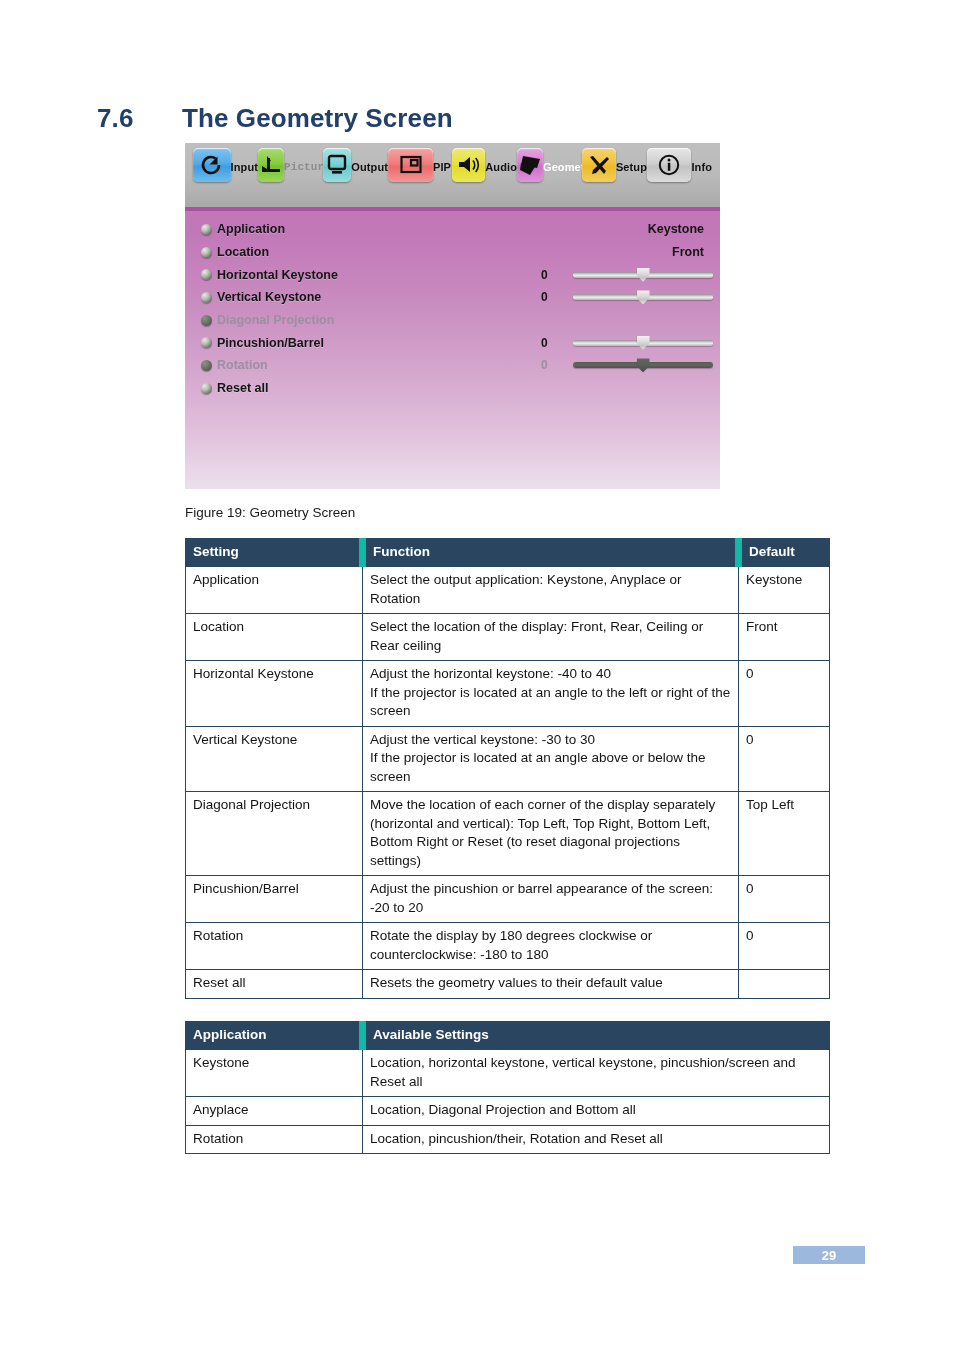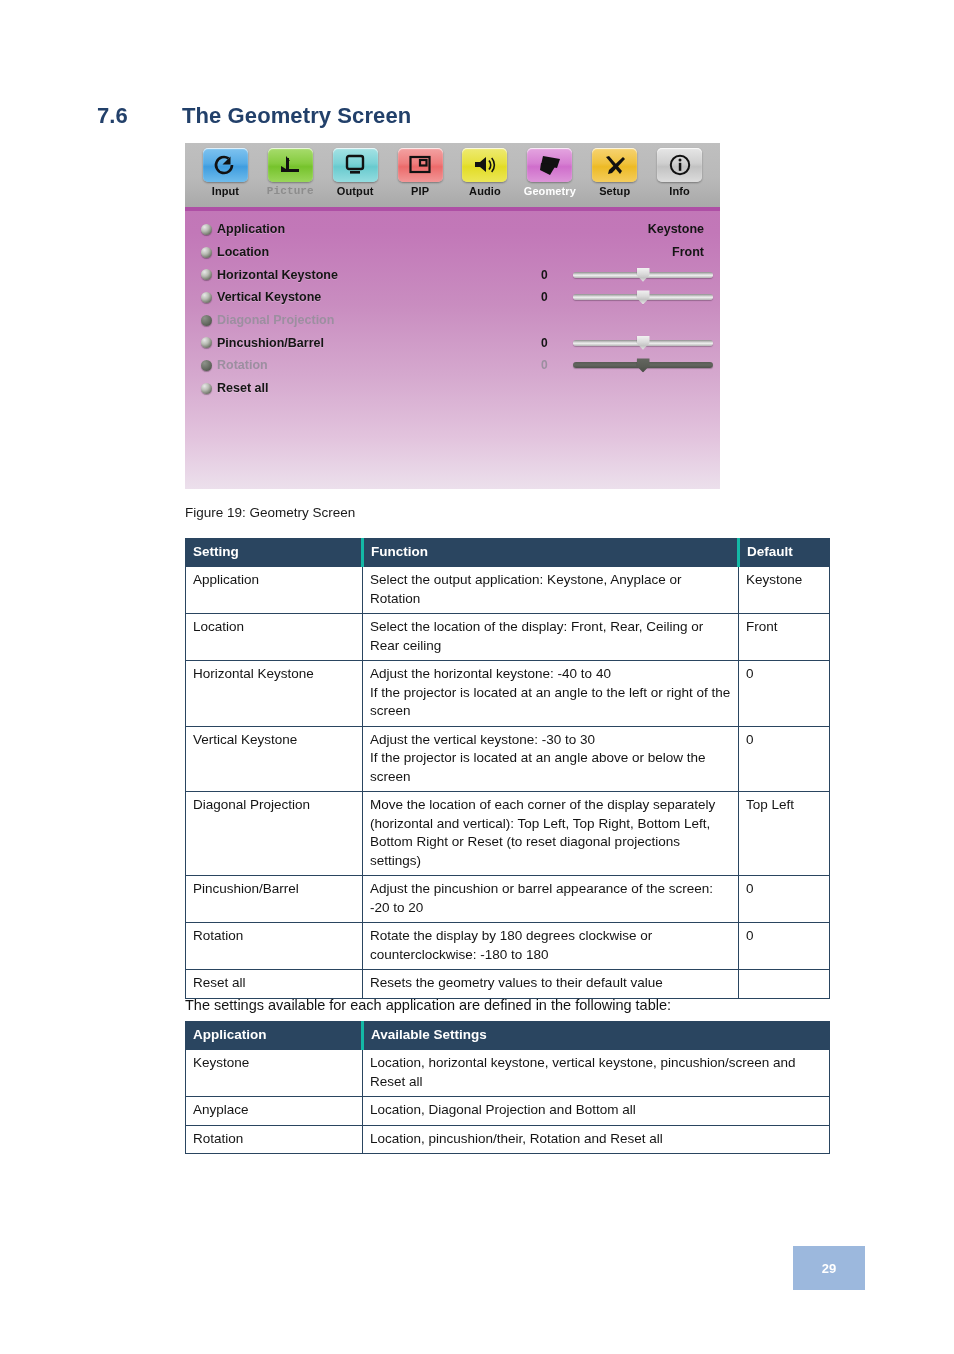--- a/index.html
+++ b/index.html
@@ -19,21 +19,21 @@
 
   
   .heading {
     position: absolute;
     left: 97px;
     top: 103px;
     display: flex;
     align-items: baseline;
     color: #22406a;
     font-weight: bold;
-    font-size: 22px;
+    font-size: 26px;
     letter-spacing: 0.1px;
   }
   .heading .num { width: 85px; display: block; }
   .heading .ttl { display: block; }
 
   
   .osd {
     position: absolute;
     left: 185px;
     top: 143px;
@@ -47,23 +47,22 @@
     height: 64px;
     background: linear-gradient(to bottom, #bfbfbf 0%, #b9b9b9 55%, #a9a9a9 100%);
     display: flex;
     align-items: flex-start;
     padding: 5px 8px 0 8px;
     gap: 0px;
   }
   .osd-item {
     width: 65px;
     display: flex;
-    flex-direction: column;
+    flex-direction: row;
     align-items: center;
-    justify-content: flex-end;
   }
   .osd-icon {
     width: 45px;
     height: 34px;
     border-radius: 5px;
     display: flex;
     align-items: center;
     justify-content: center;
     box-shadow: inset 0 1px 1px rgba(255,255,255,.85), 0 1px 2px rgba(0,0,0,.35);
     position: relative;
@@ -186,21 +185,21 @@
   }
   .tbl thead th {
     background: #2a4560;
     color: #ffffff;
     font-weight: bold;
     text-align: left;
     border-color: #2a4560;
     padding-top: 4px;
     padding-bottom: 5px;
   }
-  .tbl thead th + th { border-left: 3px solid #14b8a6; }
+  .tbl thead th + th { border-left: 7px solid #14b8a6; }
 
   #table-settings { left: 185px; top: 538px; width: 644px; }
   #table-settings col.c1 { width: 177px; }
   #table-settings col.c2 { width: 376px; }
   #table-settings col.c3 { width: 91px; }
 
   .intro {
     position: absolute;
     left: 185px;
     top: 997px;
@@ -220,21 +219,21 @@
     font-size: 13px;
     font-weight: bold;
     color: #8ba8d3;
     letter-spacing: .1px;
   }
   .page-badge {
     position: absolute;
     left: 793px;
     top: 1246px;
     width: 72px;
-    height: 44px;
+    height: 18px;
     background: #9cb8dd;
     color: #ffffff;
     font-size: 13px;
     font-weight: bold;
     display: flex;
     align-items: center;
     justify-content: center;
   }
 </style>
 </head>
@@ -463,21 +462,20 @@
         <td>0</td>
       </tr>
       <tr>
         <td>Reset all</td>
         <td>Resets the geometry values to their default value</td>
         <td></td>
       </tr>
     </tbody>
   </table>
 
-  <div class="intro">The settings available for each application are defined in the following table:</div>
 
   <table class="tbl" id="table-apps">
     <colgroup>
         <col class="a1">
         <col class="a2">
       </colgroup>
     <thead>
       <tr>
         <th>Application</th>
         <th>Available Settings</th>

